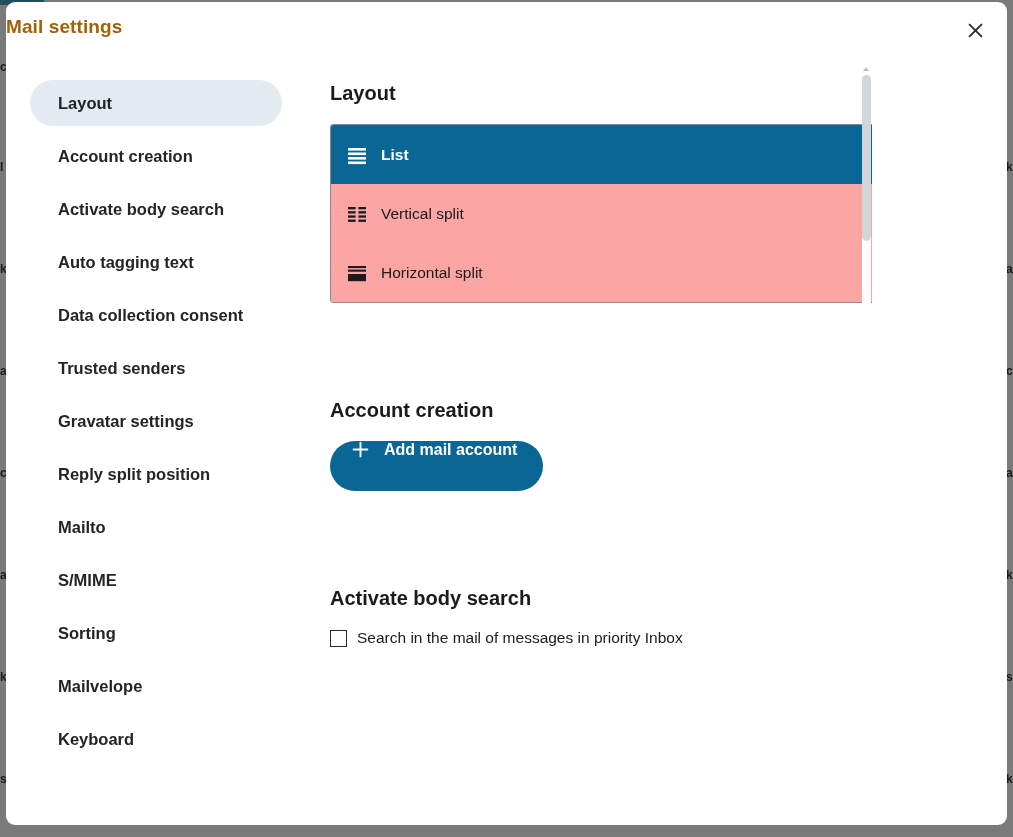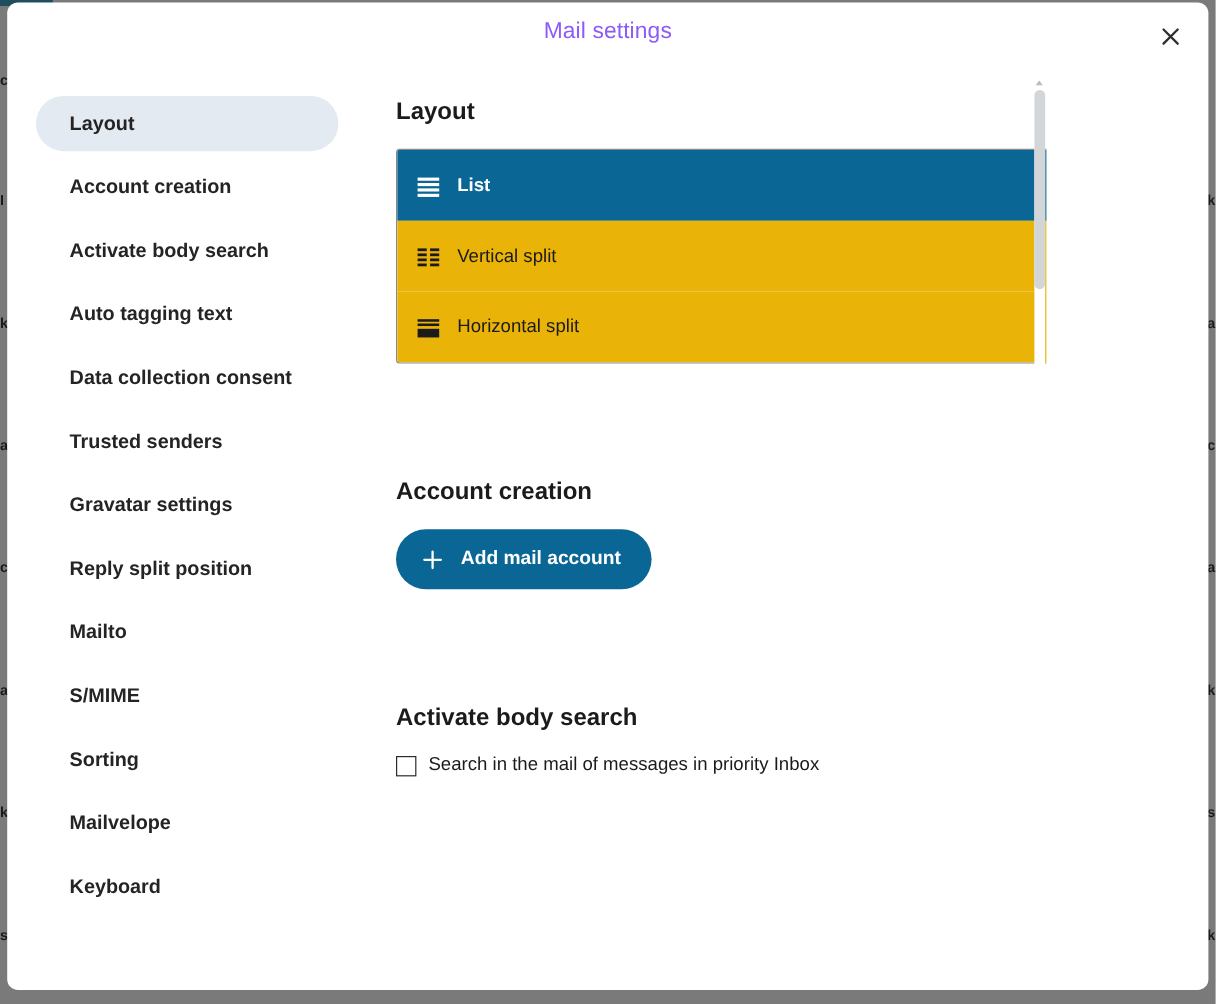--- a/index.html
+++ b/index.html
@@ -51,24 +51,23 @@
 
   #modal-header {
     position: relative;
     height: 56px;
   }
   #modal-title {
     position: absolute;
     left: 0;
     right: 0;
     top: 14px;
-    text-align: center;
     font-size: 19px;
-    font-weight: normal;
-    color: #8b5cf6;
+    font-weight: bold;
+    color: #a16207;
     letter-spacing: 0.1px;
   }
   #close-button {
     position: absolute;
     right: 17px;
     top: 13px;
     width: 30px;
     height: 30px;
     border: none;
     background: transparent;
@@ -141,21 +140,21 @@
     box-sizing: border-box;
   }
   .listbox-option {
     height: 59px;
     display: flex;
     align-items: center;
     padding-left: 16px;
     font-size: 15.5px;
     color: #1b1b1b;
     cursor: pointer;
-    background: #eab308;
+    background: #fca5a5;
   }
   .listbox-option.selected {
     background: #0a6695;
     color: #ffffff;
     font-weight: bold;
   }
   .opt-icon {
     width: 20px;
     height: 20px;
     margin-right: 14px;
@@ -169,21 +168,21 @@
     height: 50px;
     padding: 0 26px 0 22px;
     border: none;
     border-radius: 25px;
     background: #0a6695;
     color: #ffffff;
     font-family: "Liberation Sans", sans-serif;
     font-size: 16px;
     font-weight: bold;
     display: inline-flex;
-    align-items: center;
+    align-items: flex-start;
     cursor: pointer;
   }
   #plus-icon {
     margin-right: 15px;
     display: block;
   }
 
   
   .checkbox-row {
     margin-left: 30px;

